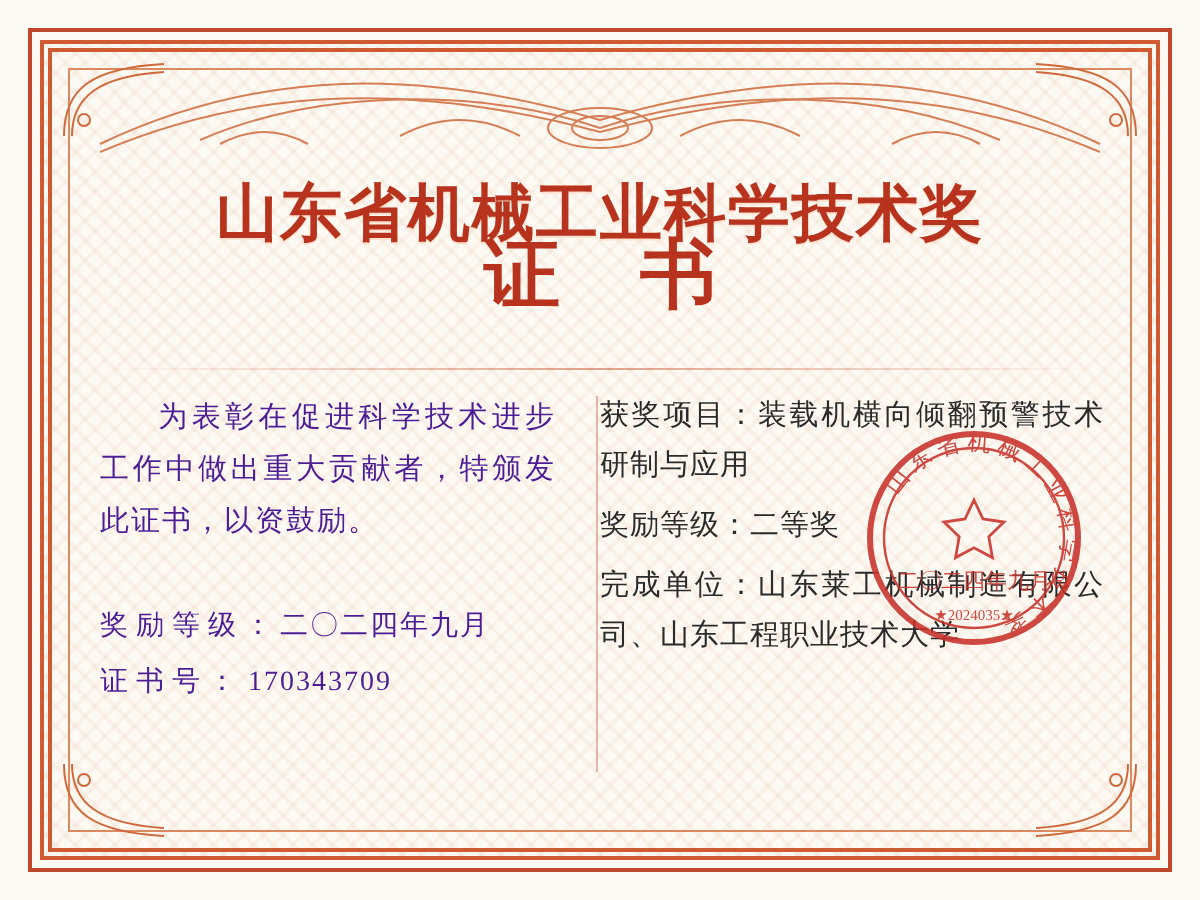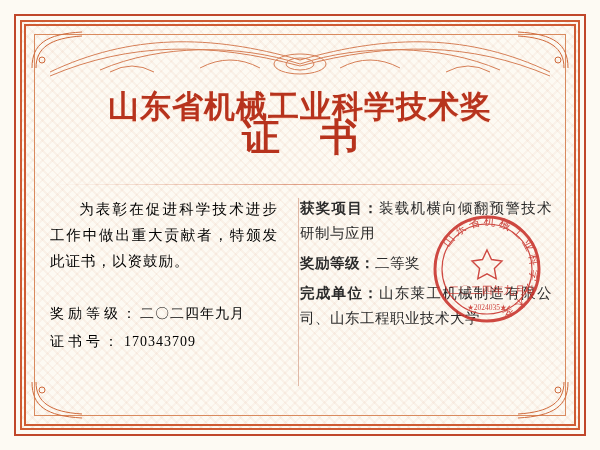--- a/index.html
+++ b/index.html
@@ -91,21 +91,21 @@
     height:1px;
     background:linear-gradient(to right, rgba(200,90,50,0), rgba(200,90,50,.55), rgba(200,90,50,0));
   }
   .body{
     position:absolute;
     top:152px;left:0;right:0;bottom:6px;
   }
   .col-left{
     position:absolute;
     left:6px;top:0;width:228px;
-    color:#000000;
+    color:#4c1d95;
   }
   .col-right{
     position:absolute;
     right:4px;top:0;width:252px;
     color:#2b2b2b;
   }
   .vline{
     position:absolute;
     left:254px;top:2px;bottom:14px;
     width:1px;
@@ -126,21 +126,21 @@
   }
   .meta .label{display:inline-block;min-width:74px;letter-spacing:4px;}
   .meta .value{letter-spacing:1px;}
   .field{
     font-size:14.5px;
     line-height:25px;
     letter-spacing:.5px;
     margin-bottom:5px;
     text-align:justify;
   }
-  .field .k{font-weight:bold;letter-spacing:.5px;}
+  .field .k{font-weight:normal;letter-spacing:.5px;}
   
   .seal{
     position:absolute;
     right:6px;bottom:8px;
     width:118px;height:118px;
   }
   .seal svg{display:block;}
 </style>
 </head>
 <body>

